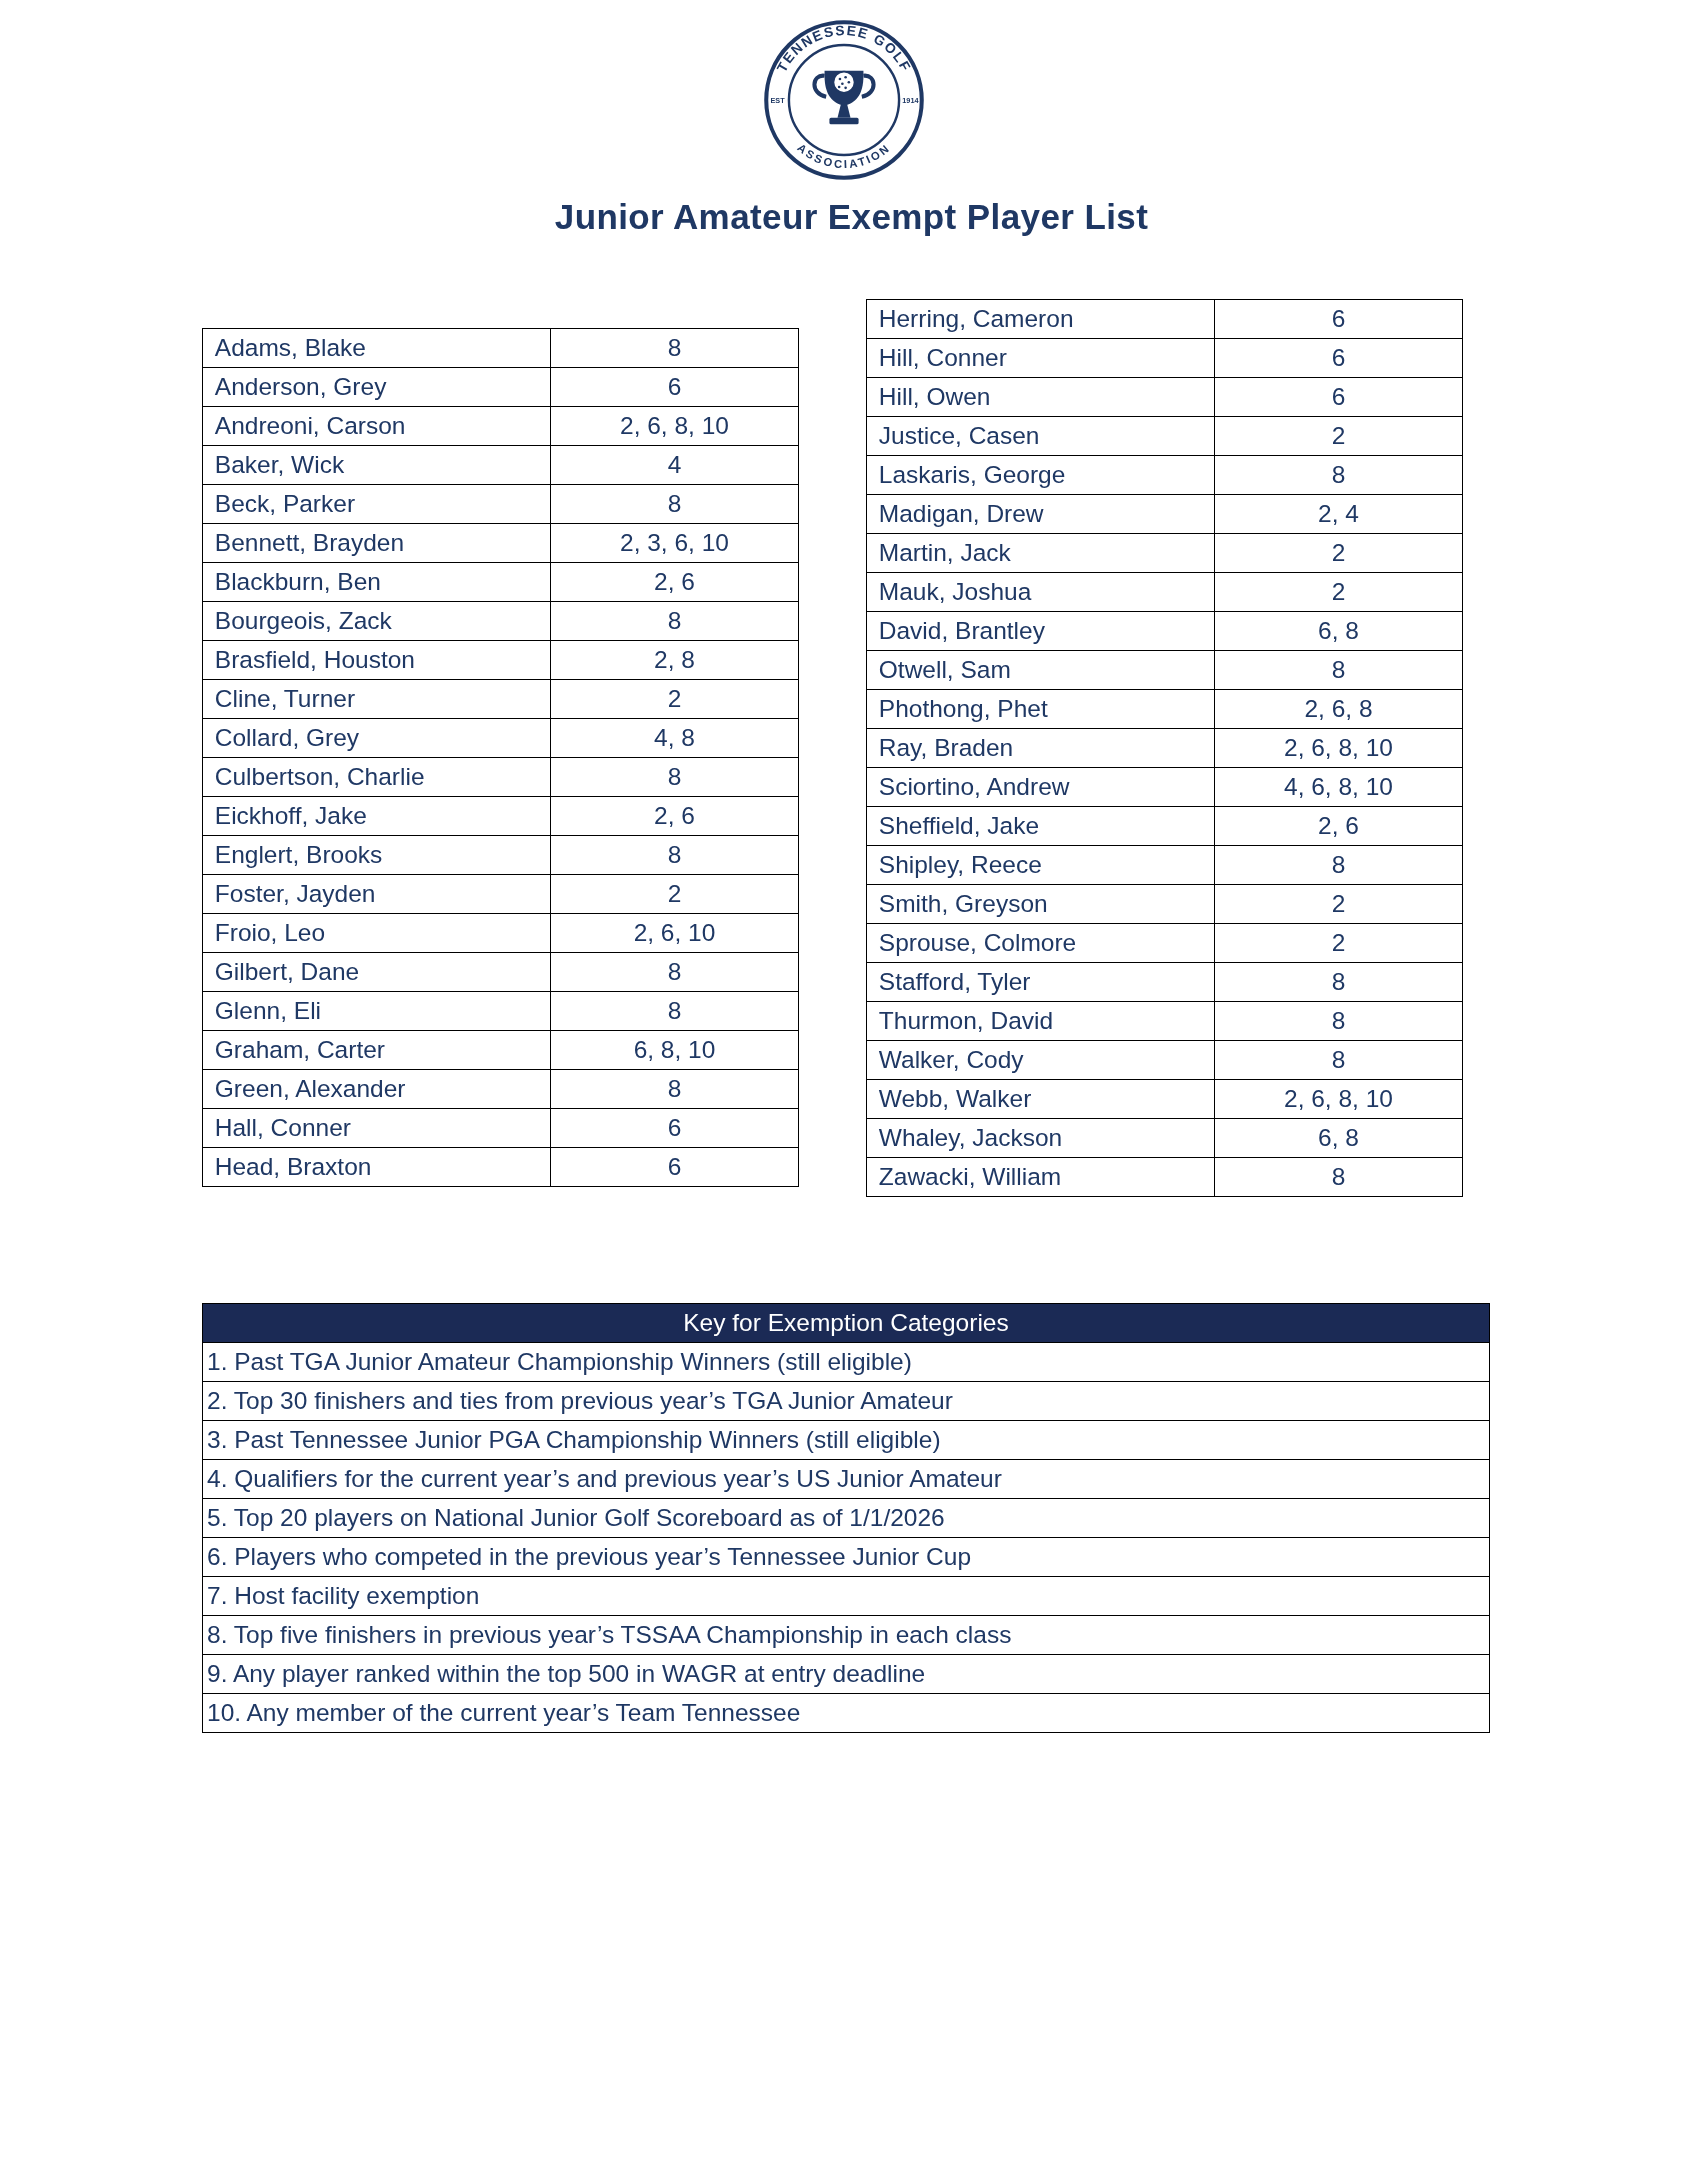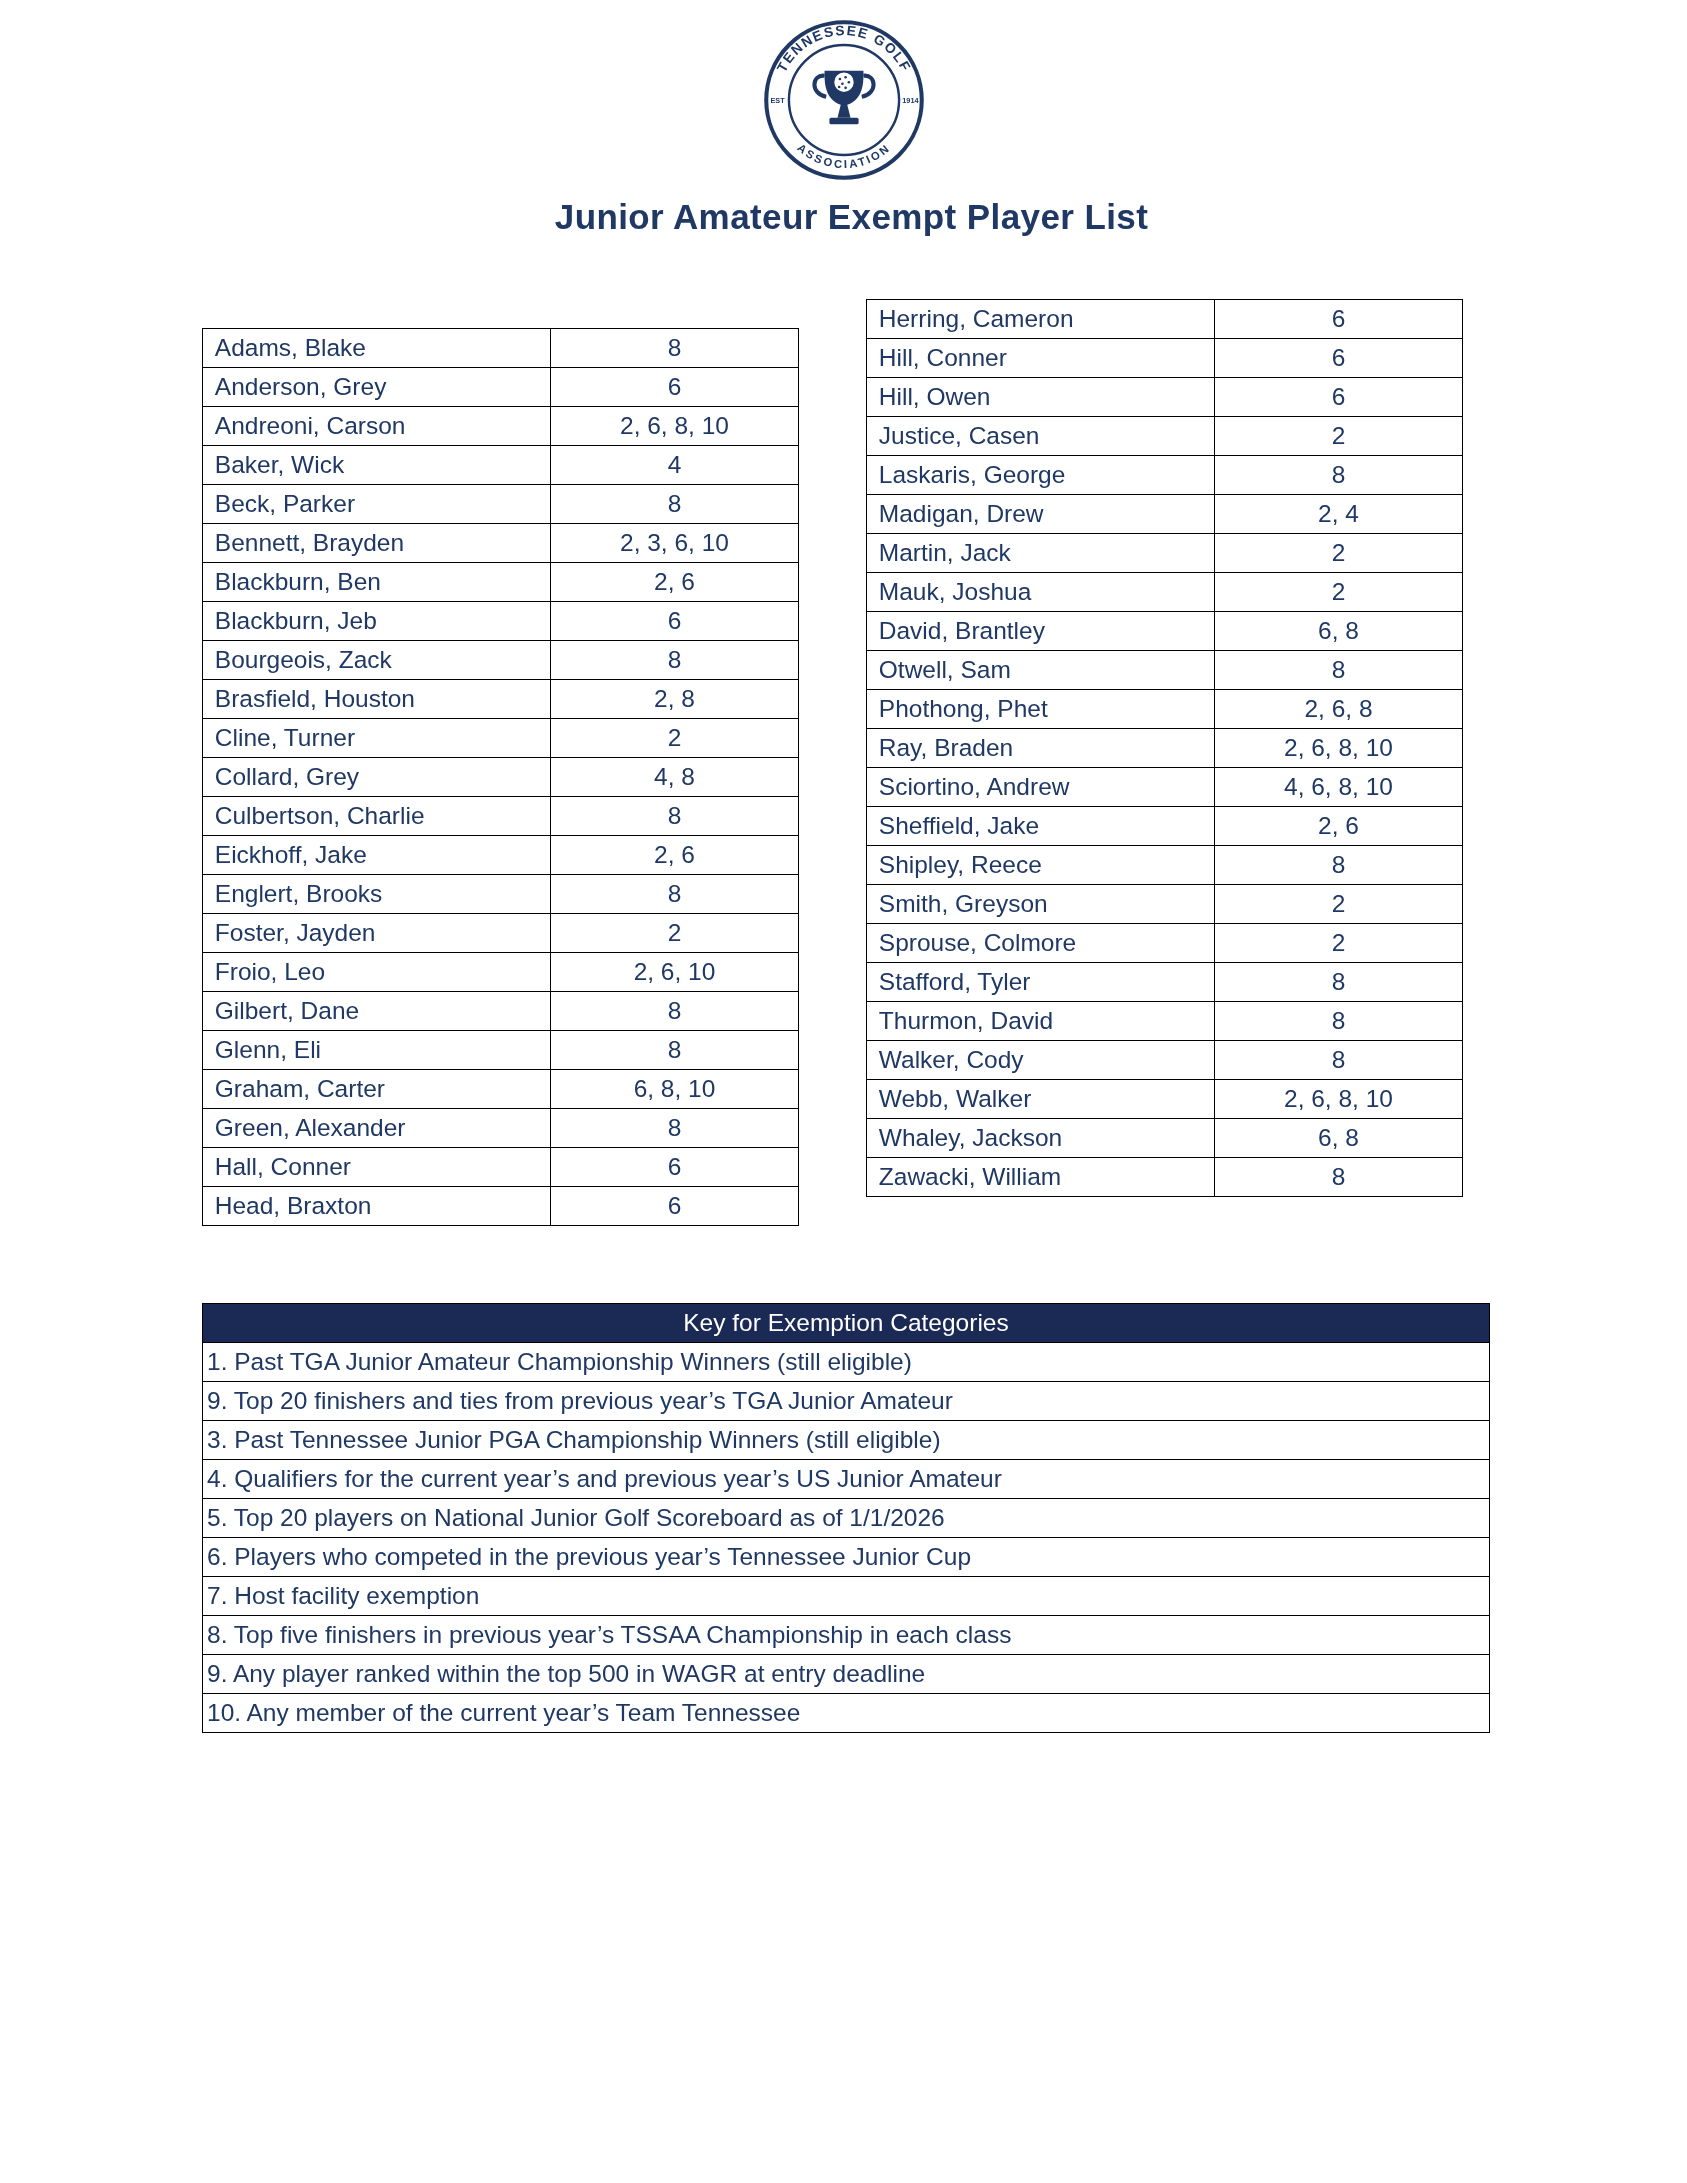--- a/index.html
+++ b/index.html
@@ -148,24 +148,20 @@
         </tr>
         <tr>
           <td class="name-cell">Bennett, Brayden</td>
           <td class="exempt-cell">2, 3, 6, 10</td>
         </tr>
         <tr>
           <td class="name-cell">Blackburn, Ben</td>
           <td class="exempt-cell">2, 6</td>
         </tr>
         <tr>
-          <td class="name-cell">Blackburn, Jeb</td>
-          <td class="exempt-cell">6</td>
-        </tr>
-        <tr>
           <td class="name-cell">Bourgeois, Zack</td>
           <td class="exempt-cell">8</td>
         </tr>
         <tr>
           <td class="name-cell">Brasfield, Houston</td>
           <td class="exempt-cell">2, 8</td>
         </tr>
         <tr>
           <td class="name-cell">Cline, Turner</td>
           <td class="exempt-cell">2</td>
@@ -322,21 +318,21 @@
     <thead>
       <tr>
         <th>Key for Exemption Categories</th>
       </tr>
     </thead>
     <tbody id="key-tbody">
         <tr>
           <td class="key-cell">1. Past TGA Junior Amateur Championship Winners (still eligible)</td>
         </tr>
         <tr>
-          <td class="key-cell">9. Top 20 finishers and ties from previous year’s TGA Junior Amateur</td>
+          <td class="key-cell">2. Top 30 finishers and ties from previous year’s TGA Junior Amateur</td>
         </tr>
         <tr>
           <td class="key-cell">3. Past Tennessee Junior PGA Championship Winners (still eligible)</td>
         </tr>
         <tr>
           <td class="key-cell">4. Qualifiers for the current year’s and previous year’s US Junior Amateur</td>
         </tr>
         <tr>
           <td class="key-cell">5. Top 20 players on National Junior Golf Scoreboard as of 1/1/2026</td>
         </tr>

